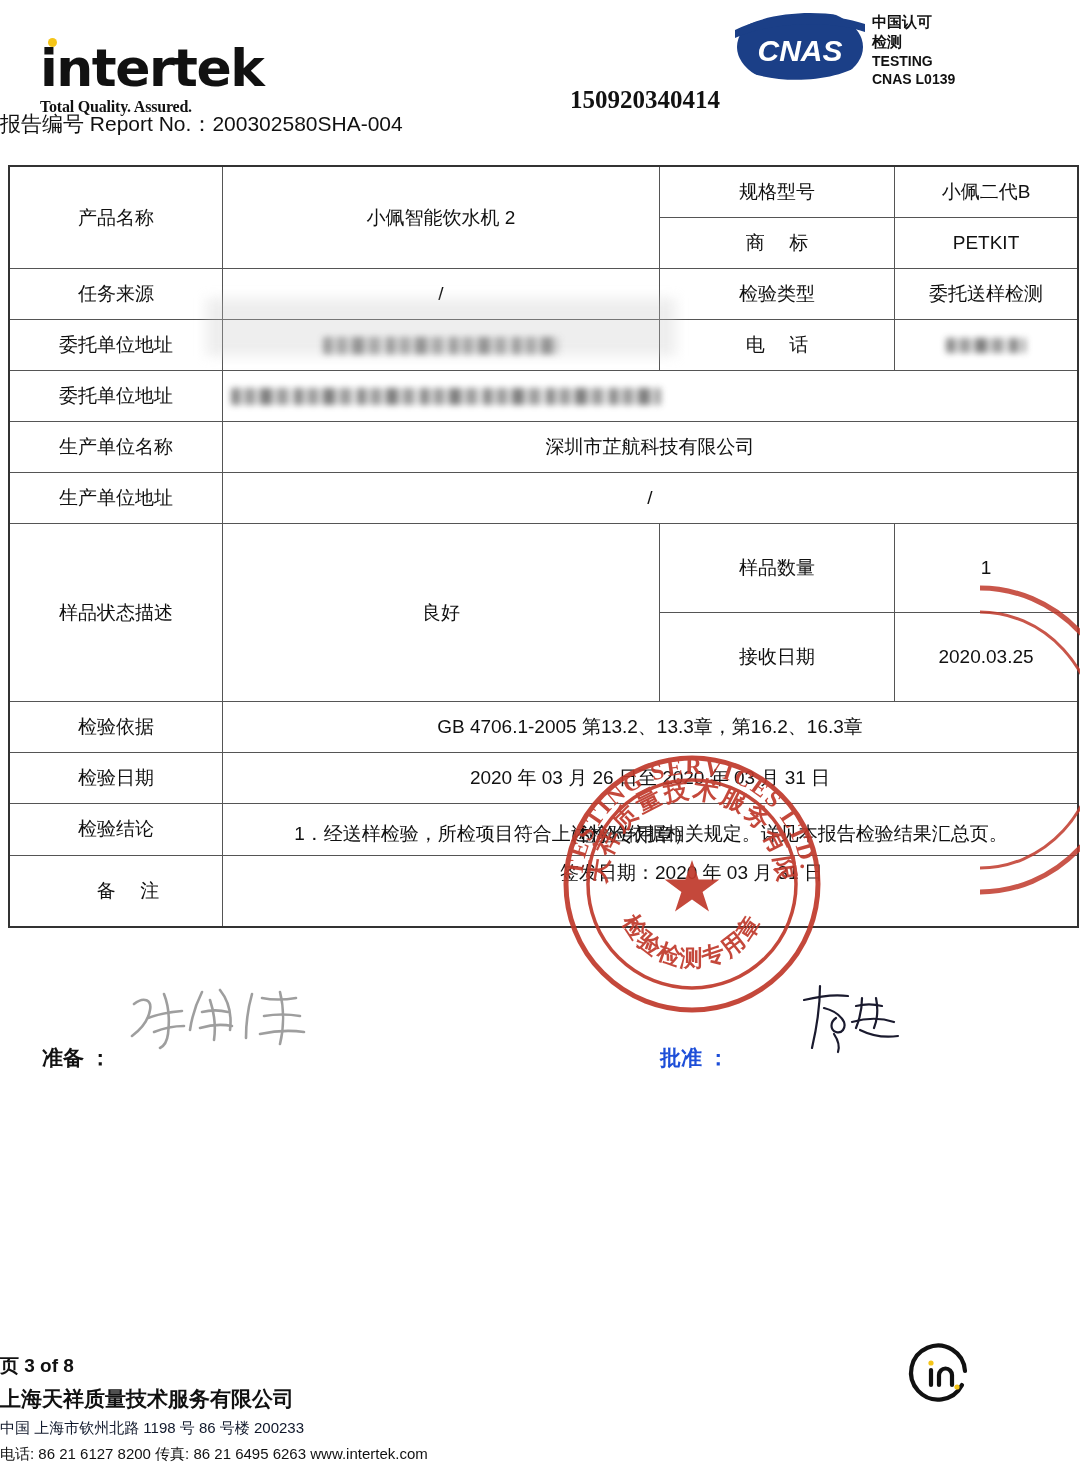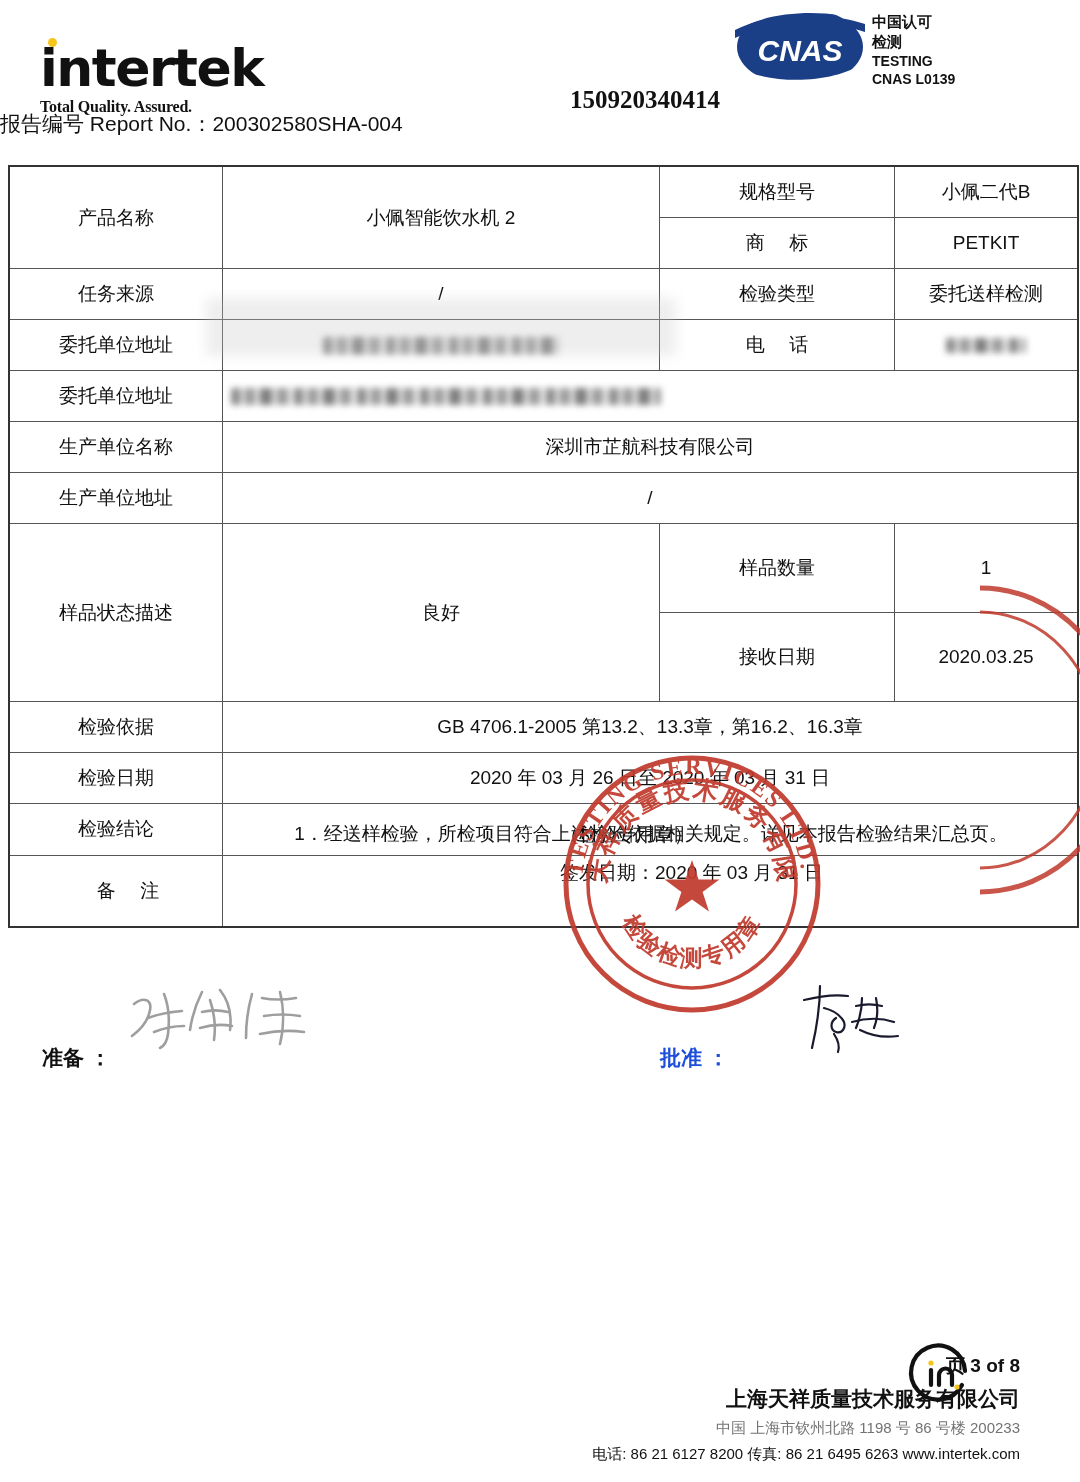--- a/index.html
+++ b/index.html
@@ -109,24 +109,24 @@
     position:absolute;left:560px;top:822px;font-size:19px;color:#111;white-space:nowrap;
   }
 
   
   .sig-prep-label{position:absolute;left:42px;top:1044px;font-size:21px;font-weight:700;color:#111;}
   .sig-appr-label{position:absolute;left:660px;top:1044px;font-size:21px;font-weight:700;color:#1d4ed8;}
   .sig-prep{position:absolute;left:124px;top:978px;width:200px;height:78px;opacity:.72;}
   .sig-appr{position:absolute;left:790px;top:978px;width:130px;height:82px;background:#fff;}
 
   
-  .ftr{position:absolute;left:0;top:1352px;width:1020px;text-align:right;line-height:1.5;}
+  .ftr{position:absolute;left:0;top:1352px;width:1020px;text-align:left;line-height:1.5;}
   .ftr .pg{font-size:19px;font-weight:700;color:#111;}
   .ftr .co{font-size:21px;font-weight:700;color:#111;margin-top:2px;}
-  .ftr .ad{font-size:15px;color:#737373;margin-top:3px;}
+  .ftr .ad{font-size:15px;color:#0f172a;margin-top:3px;}
   .ftr .ct{font-size:15px;color:#111;margin-top:3px;}
   .in-mark{position:absolute;left:900px;top:1335px;width:76px;height:76px;}
 </style>
 </head>
 <body>
 
 <div class="page">
 
   <div class="hdr">
 

